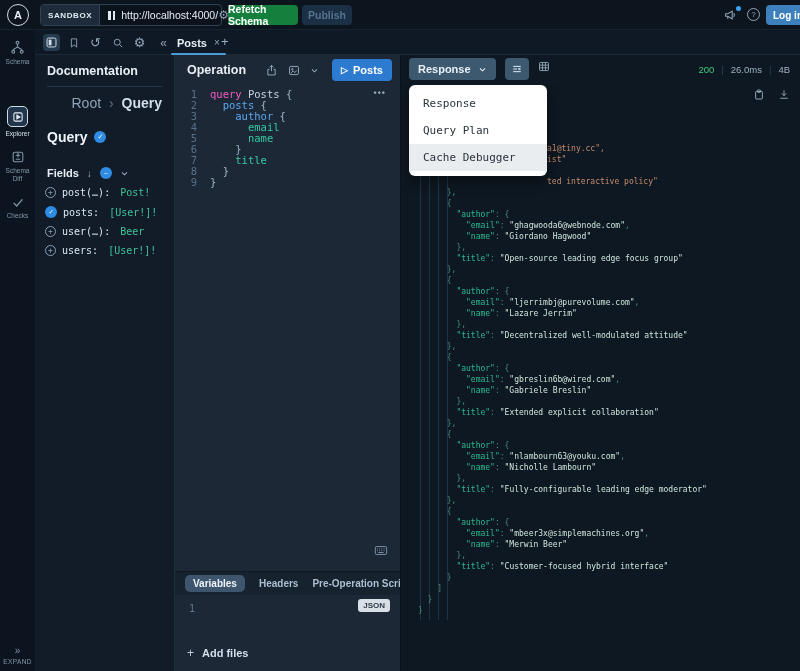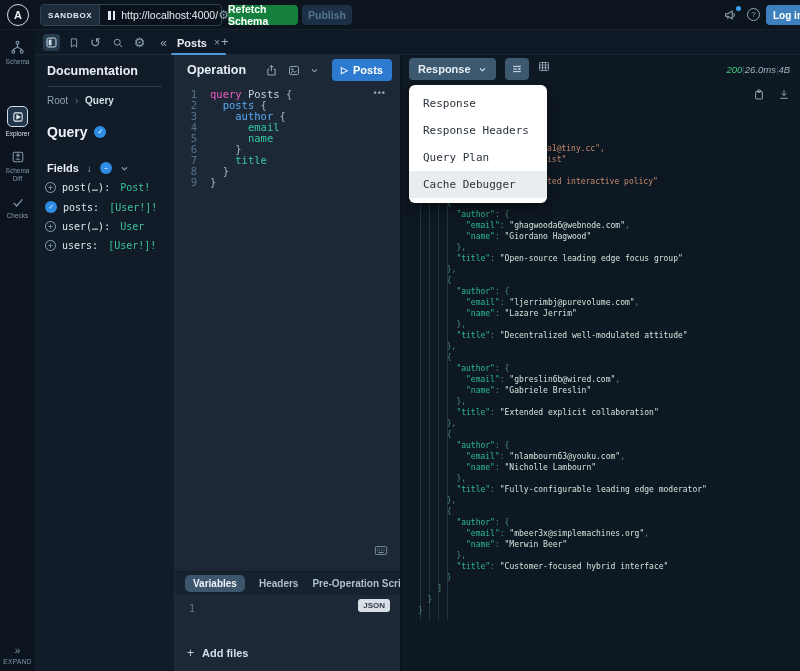--- a/index.html
+++ b/index.html
@@ -55,21 +55,21 @@
            align-items:center; font-size:11px; font-weight:600; color:#e8eef4; }
   .optab .x { color:#8ca0b3; font-weight:400; font-size:10px; }
   .optab .underline { position:absolute; left:0; right:0; bottom:0; height:2px; background:#4a9bd8; border-radius:1px;}
   .newtab { position:absolute; left:186px; top:4px; color:#9db0c2; font-size:13px; }
 
   
   .doc { position:absolute; left:35px; top:55px; width:140px; height:616px; background:#111c28;
          border-right:1px solid #1e2d3c; }
   .doc-title { padding:9px 12px 8px; font-size:12.5px; font-weight:700; color:#e8eef4; }
   .doc-div { height:1px; background:#27394a; margin:0 12px; }
-  .doc-crumb { padding:8px 12px 0; font-size:10px; color:#8fa3b5; }
+  .doc-crumb { padding:8px 12px 0; font-size:14px; color:#8fa3b5;text-align:right; }
   .doc-crumb b { color:#d3dfe9; font-weight:600; }
   .doc-crumb .sep { margin:0 4px; color:#5f7589; }
   .doc-head { padding:18px 12px 0; display:flex; align-items:center; gap:7px; }
   .doc-head .t { font-size:14px; font-weight:700; color:#eef4f9; }
   .blue-circ { width:12px; height:12px; border-radius:50%; background:#2e8ce4; color:#fff; font-size:7px;
                display:inline-flex; align-items:center; justify-content:center; flex:0 0 auto; }
   .fields-row { padding:22px 12px 4px; display:flex; align-items:center; gap:8px; }
   .fields-row .t { font-size:11px; font-weight:700; color:#e8eef4; }
   .fields-row .arr { color:#9db0c2; font-size:10px; }
   .fields-row .chv { color:#9db0c2; }
@@ -114,21 +114,21 @@
 
   
   .resp { position:absolute; left:400px; top:55px; width:400px; height:616px; background:#0e1822;
           border-left:1px solid #0a1118; }
   .resp-head { position:relative; height:30px; }
   .resp-sel { position:absolute; left:8px; top:3px; height:22px; background:#3c5970; border-radius:4px;
               display:flex; align-items:center; gap:7px; padding:0 9px; font-size:11px; font-weight:600; color:#e8f0f6;}
   .fmt-btn { position:absolute; left:104px; top:3px; width:24px; height:22px; background:#3c5970; border-radius:4px;
              display:flex; align-items:center; justify-content:center; color:#dfeaf3; }
   .tbl-btn { position:absolute; left:136px; top:5px; color:#93a7b8; }
-  .statusbar { position:absolute; right:10px; top:9px; display:flex; align-items:center; font-size:9.5px;font-style:italic; }
+  .statusbar { position:absolute; right:10px; top:9px; display:flex; align-items:center; gap:7px; font-size:9.5px; }
   .statusbar .code { color:#42ca82; }
   .statusbar .dim { color:#9fb2c2; }
   .statusbar .bar { color:#2e4356; }
   .resp-icons { position:absolute; right:10px; top:33px; display:flex; gap:13px; color:#9fb2c2; z-index:3;}
 
   .resp-body { position:absolute; left:0; top:30px; right:0; bottom:0; overflow:hidden;
                font-family:"DejaVu Sans Mono", monospace; font-size:8px; line-height:11px; padding-top:3px; }
   .guides { position:absolute; top:7px; left:0; height:528px; width:60px; z-index:0; }
   .guides i { position:absolute; top:0; bottom:0; width:1px; background:#1e3346; }
   .jl { position:relative; white-space:pre; z-index:1; }
@@ -273,21 +273,21 @@
         <span class="ty">Post!</span>
     </div>
     <div class="field-row">
       <span class="blue-circ">✓</span>
       <span class="nm">posts:</span>
         <span class="ty">[User!]!</span>
     </div>
     <div class="field-row">
       <span class="circ-plus">+</span>
       <span class="nm">user(…):</span>
-        <span class="ty">User</span>
+        <span class="ty">Beer</span>
     </div>
     <div class="field-row">
       <span class="circ-plus">+</span>
       <span class="nm">users:</span>
         <span class="ty">[User!]!</span>
     </div>
   </div>
 </div>
 
 <div class="op">
@@ -474,18 +474,17 @@
         <div class="jl" style="padding-left: 65px;"><span class="jk">"name"</span><span class="jp">: </span><span class="jv">"Merwin Beer"</span></div>
         <div class="jl" style="padding-left: 55.4px;"><span class="jp">},</span></div>
         <div class="jl" style="padding-left: 55.4px;"><span class="jk">"title"</span><span class="jp">: </span><span class="jv">"Customer-focused hybrid interface"</span></div>
         <div class="jl" style="padding-left: 45.8px;"><span class="jp">}</span></div>
         <div class="jl" style="padding-left: 36.2px;"><span class="jp">]</span></div>
         <div class="jl" style="padding-left: 26.6px;"><span class="jp">}</span></div>
         <div class="jl" style="padding-left: 17px;"><span class="jp">}</span></div>
       </div>
     <div class="dropdown">
         <div class="dd-item">Response</div>
-        <div class="dd-item">Response Headers</div>
         <div class="dd-item">Query Plan</div>
         <div class="dd-item hover">Cache Debugger</div>
       </div>
   </div>
 </div>
 
 </body></html>

